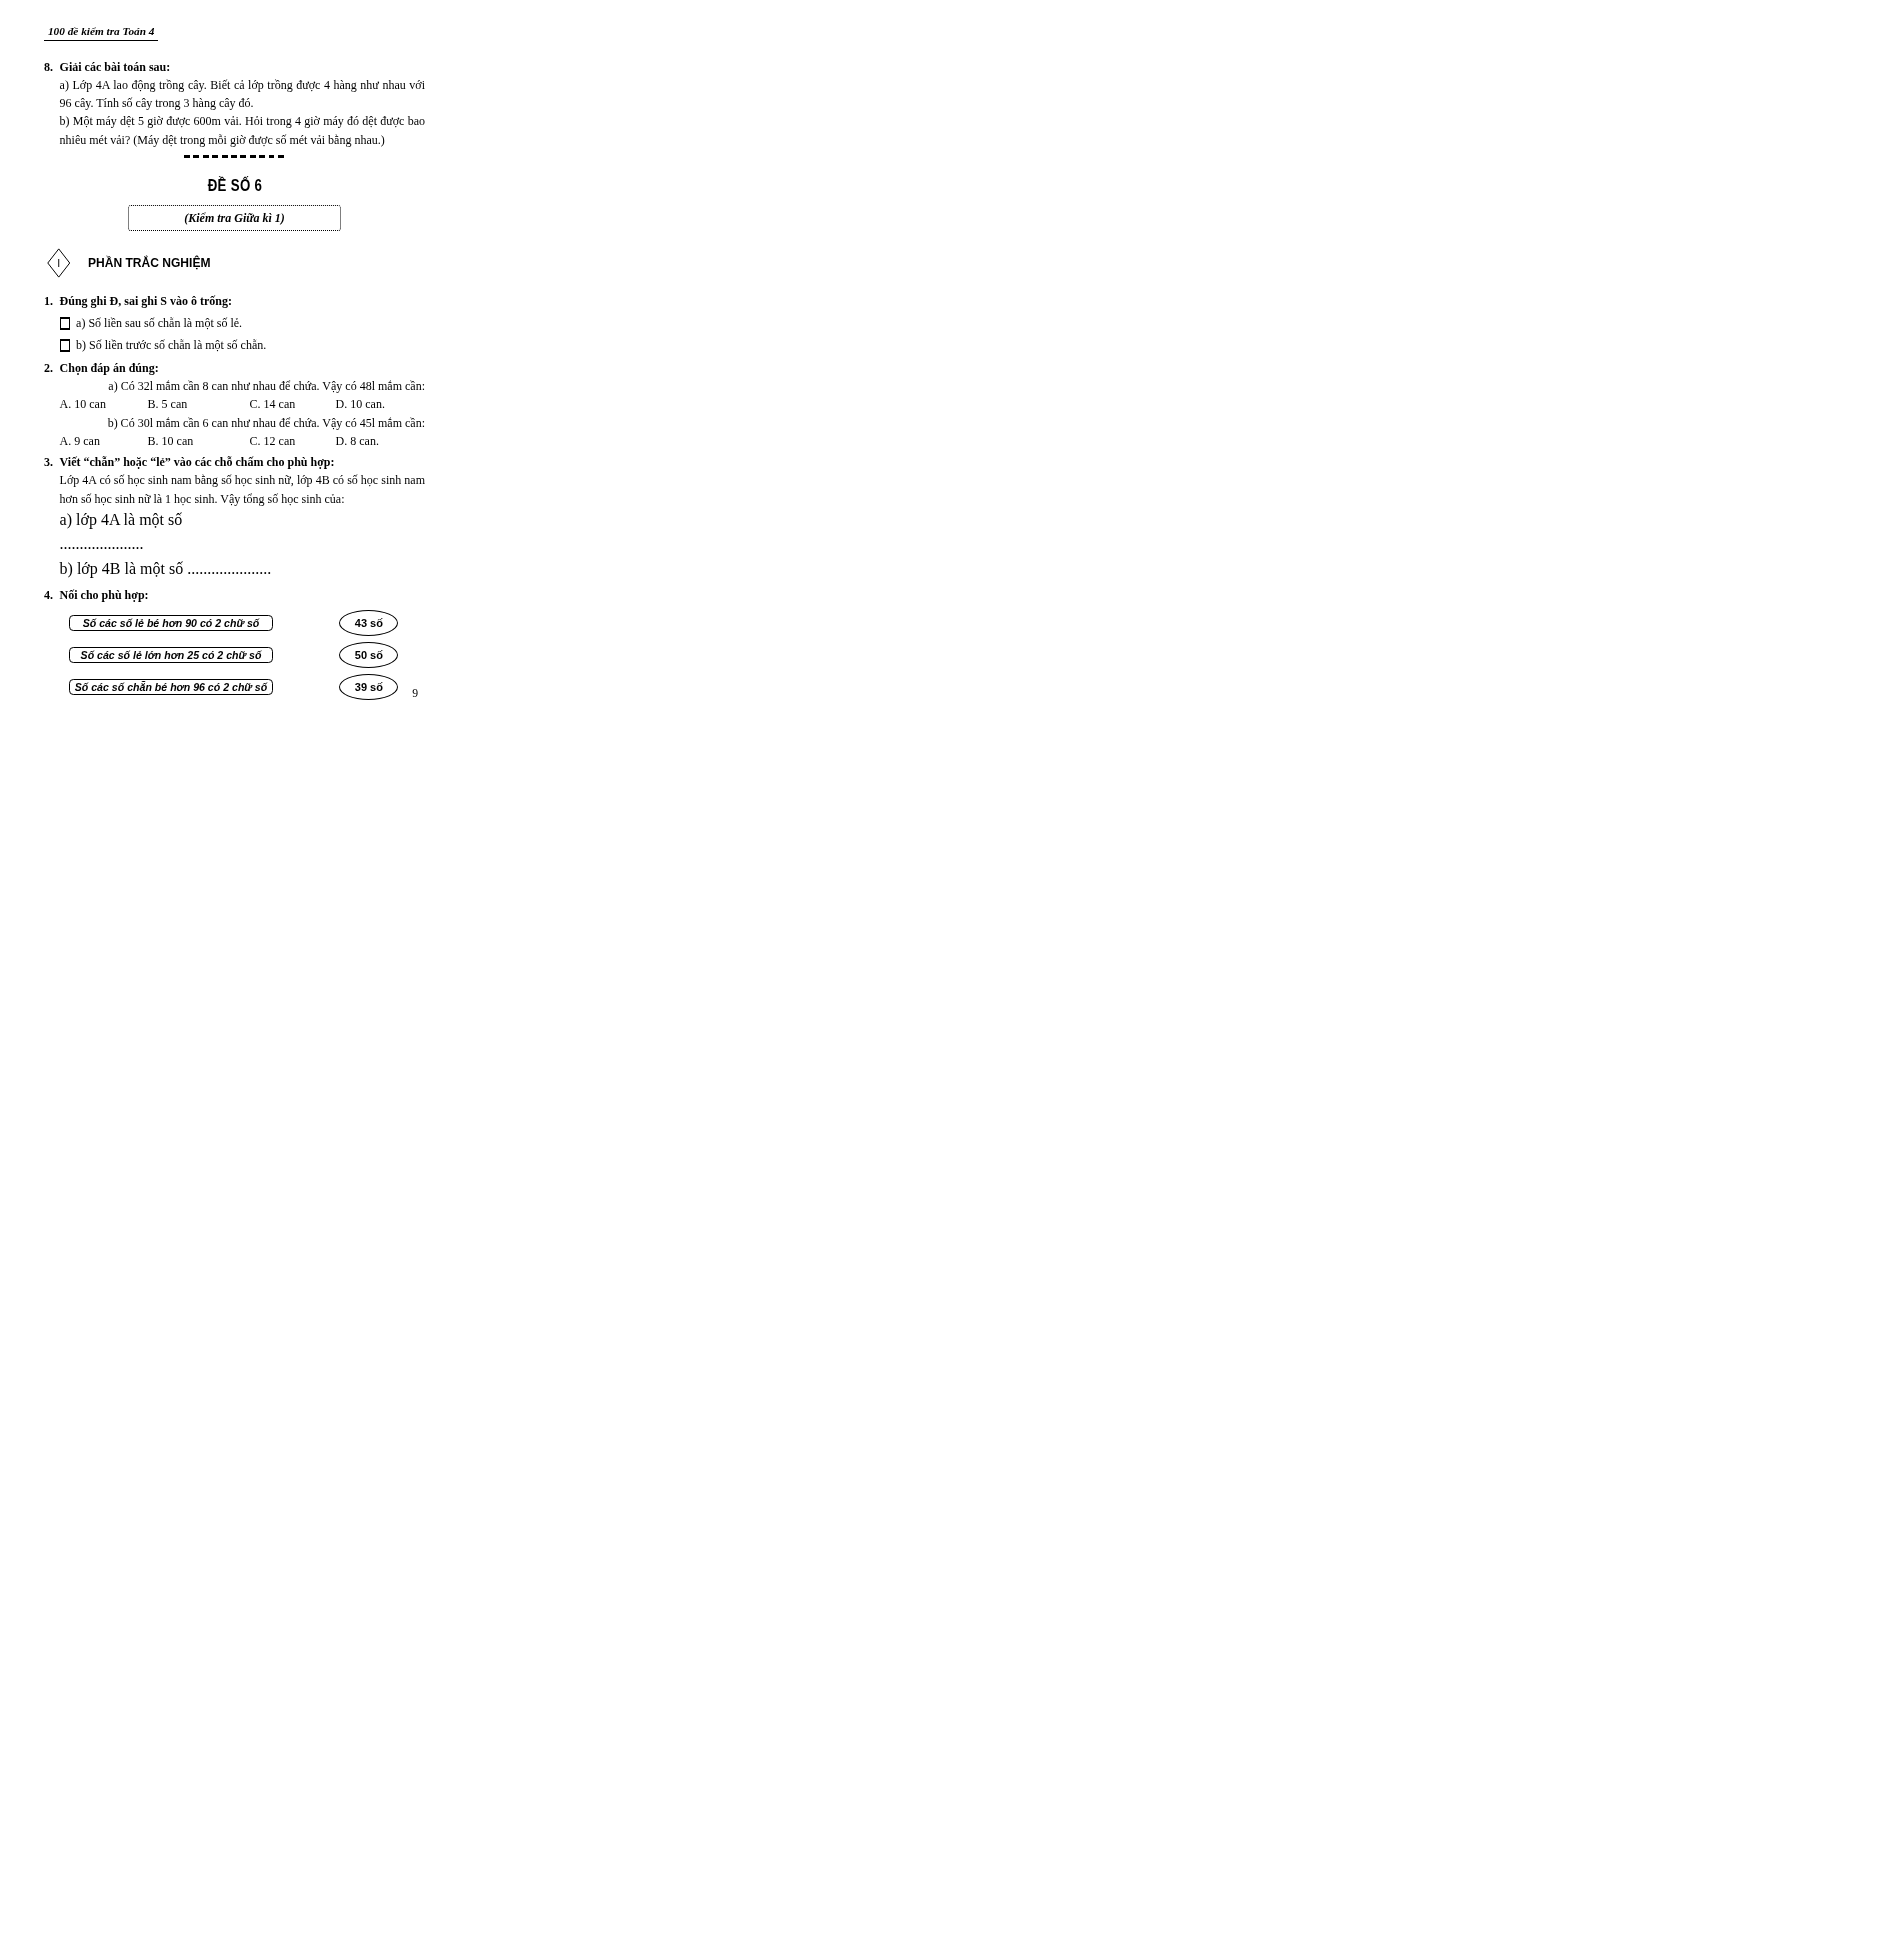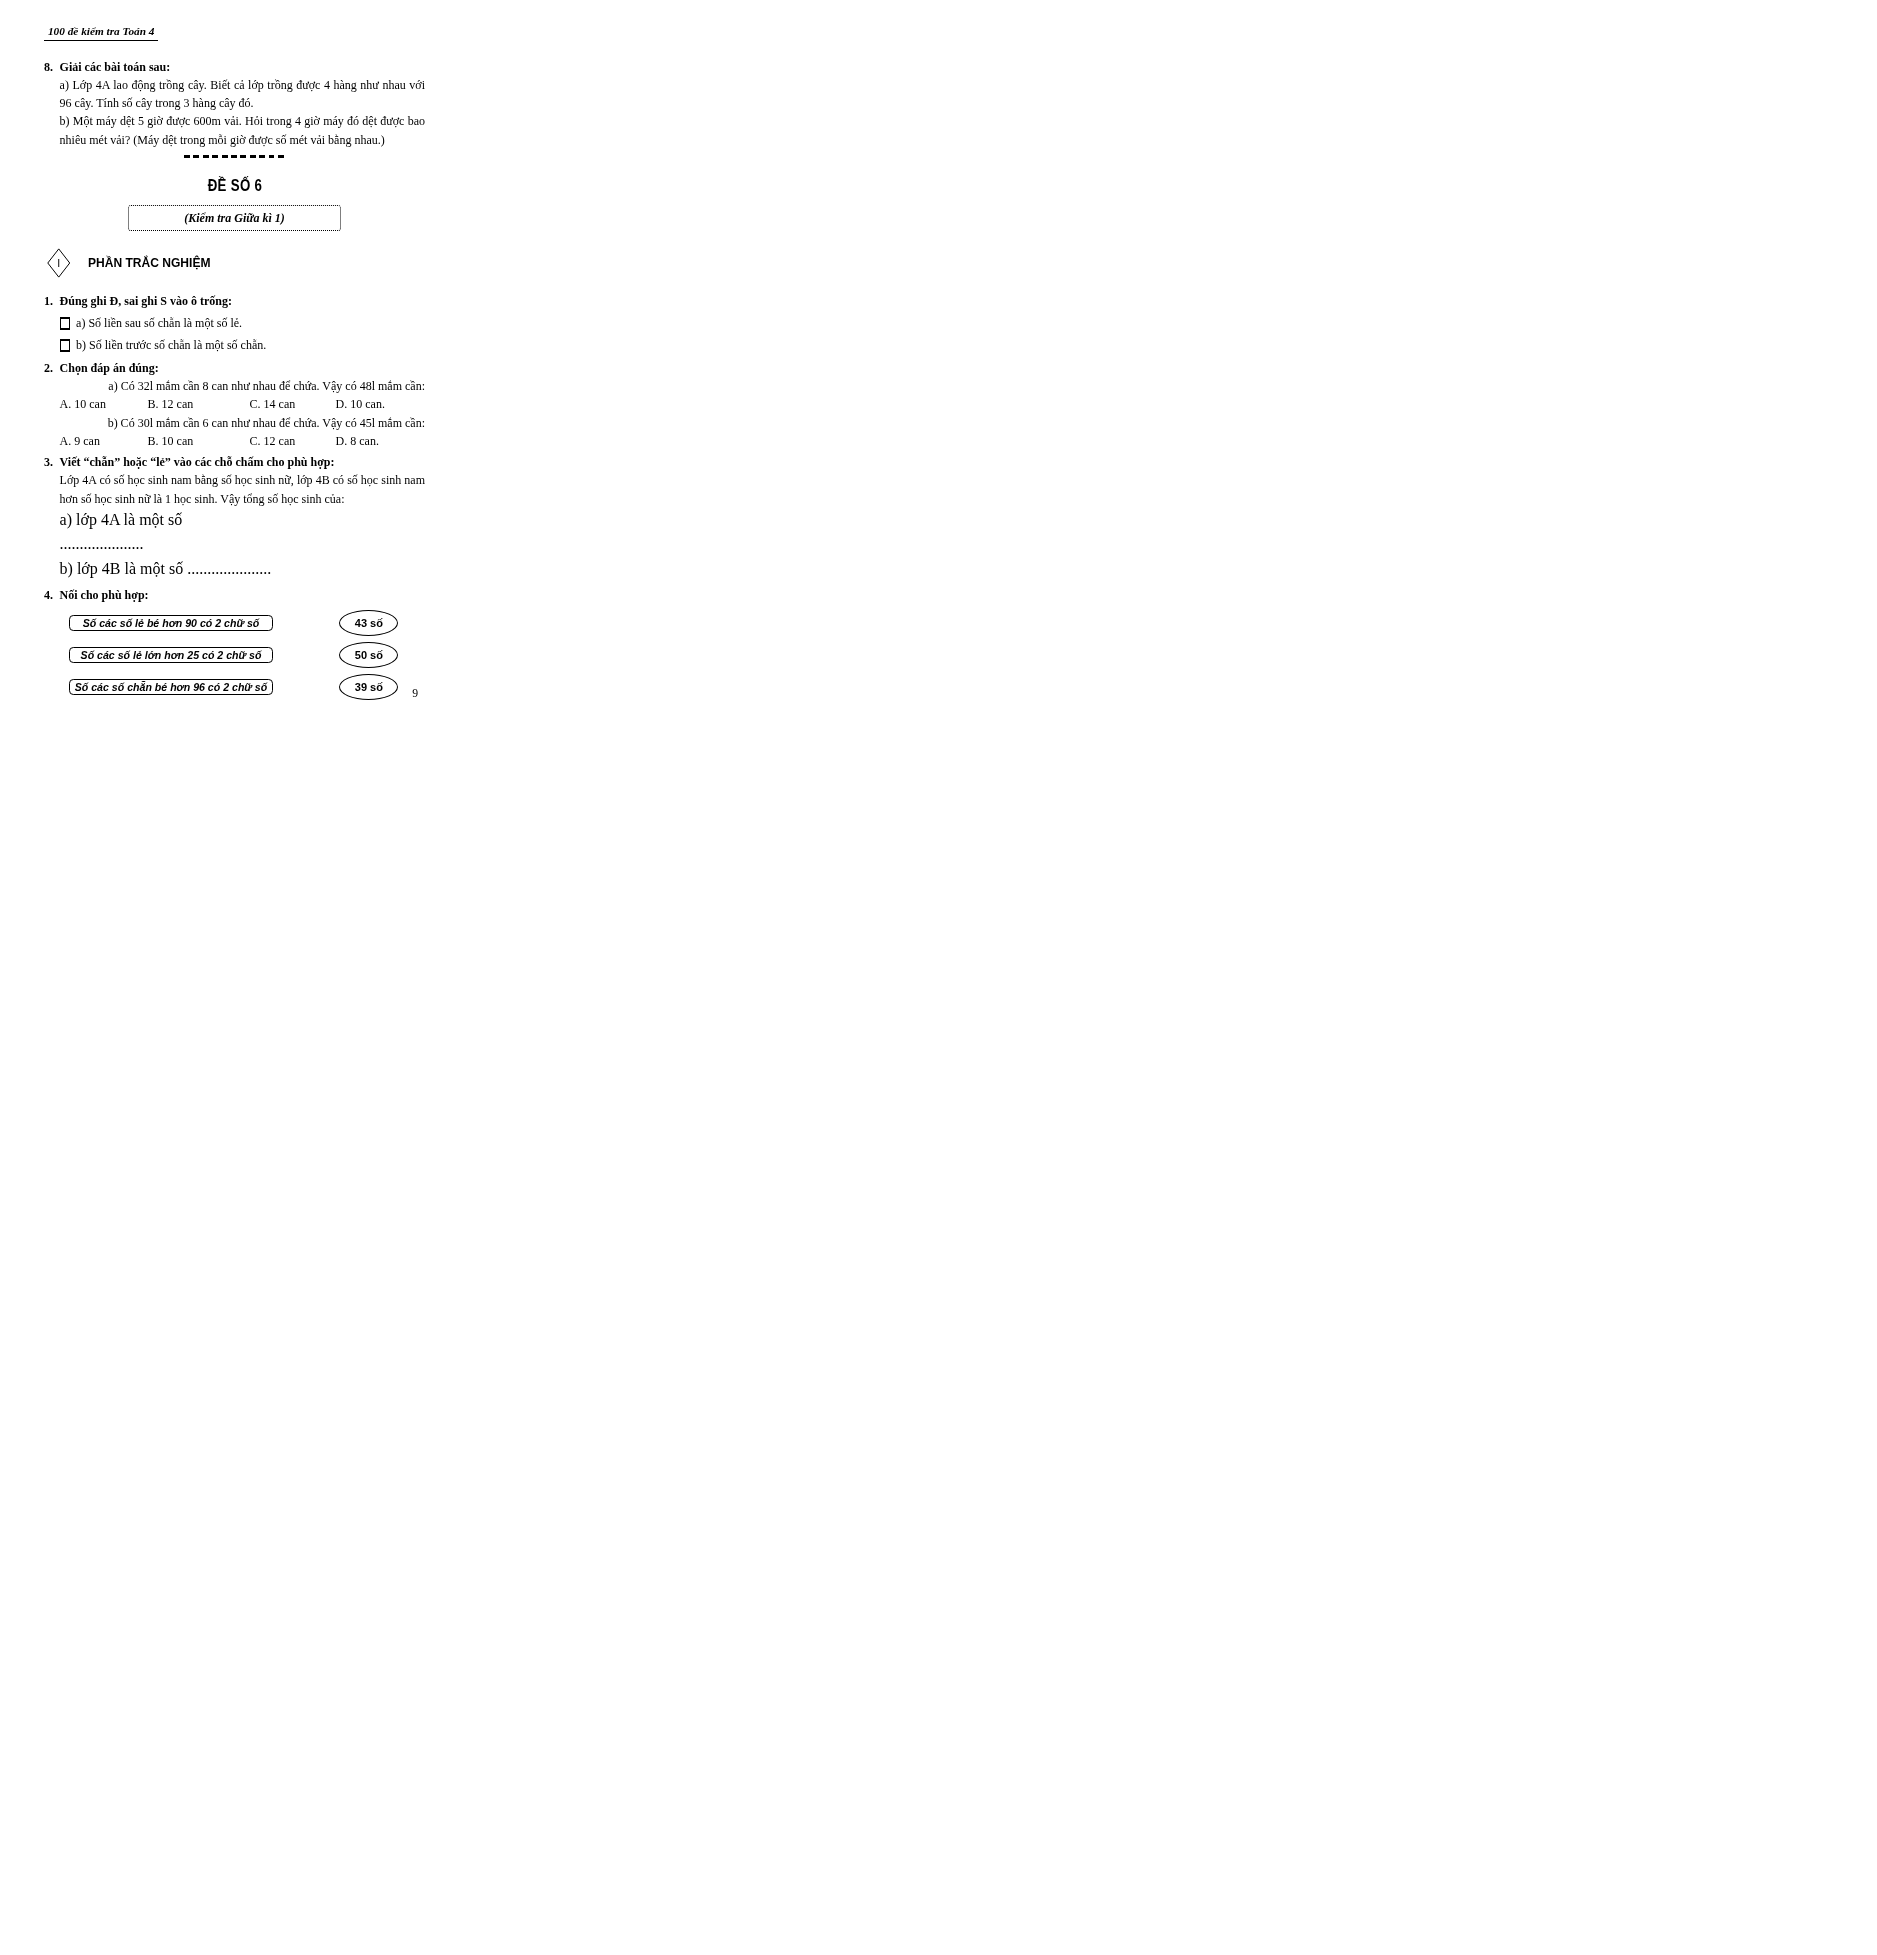--- a/index.html
+++ b/index.html
@@ -262,21 +262,21 @@
   </div>
 
   <div class="q-block mt-q2">
     <div class="q-title-row">
       <span class="q-num">2.</span>
       <span>Chọn đáp án đúng:</span>
     </div>
     <div class="q-body no-justify">a) Có 32l mắm cần 8 can như nhau để chứa. Vậy có 48l mắm cần:</div>
     <div class="options">
       <span>A. 10 can</span>
-      <span>B. 12 can</span>
+      <span>B. 5 can</span>
       <span>C. 14 can</span>
       <span>D. 10 can.</span>
     </div>
     <div class="q-body no-justify">b) Có 30l mắm cần 6 can như nhau để chứa. Vậy có 45l mắm cần:</div>
     <div class="options">
       <span>A. 9 can</span>
       <span>B. 10 can</span>
       <span>C. 12 can</span>
       <span>D. 8 can.</span>
     </div>

